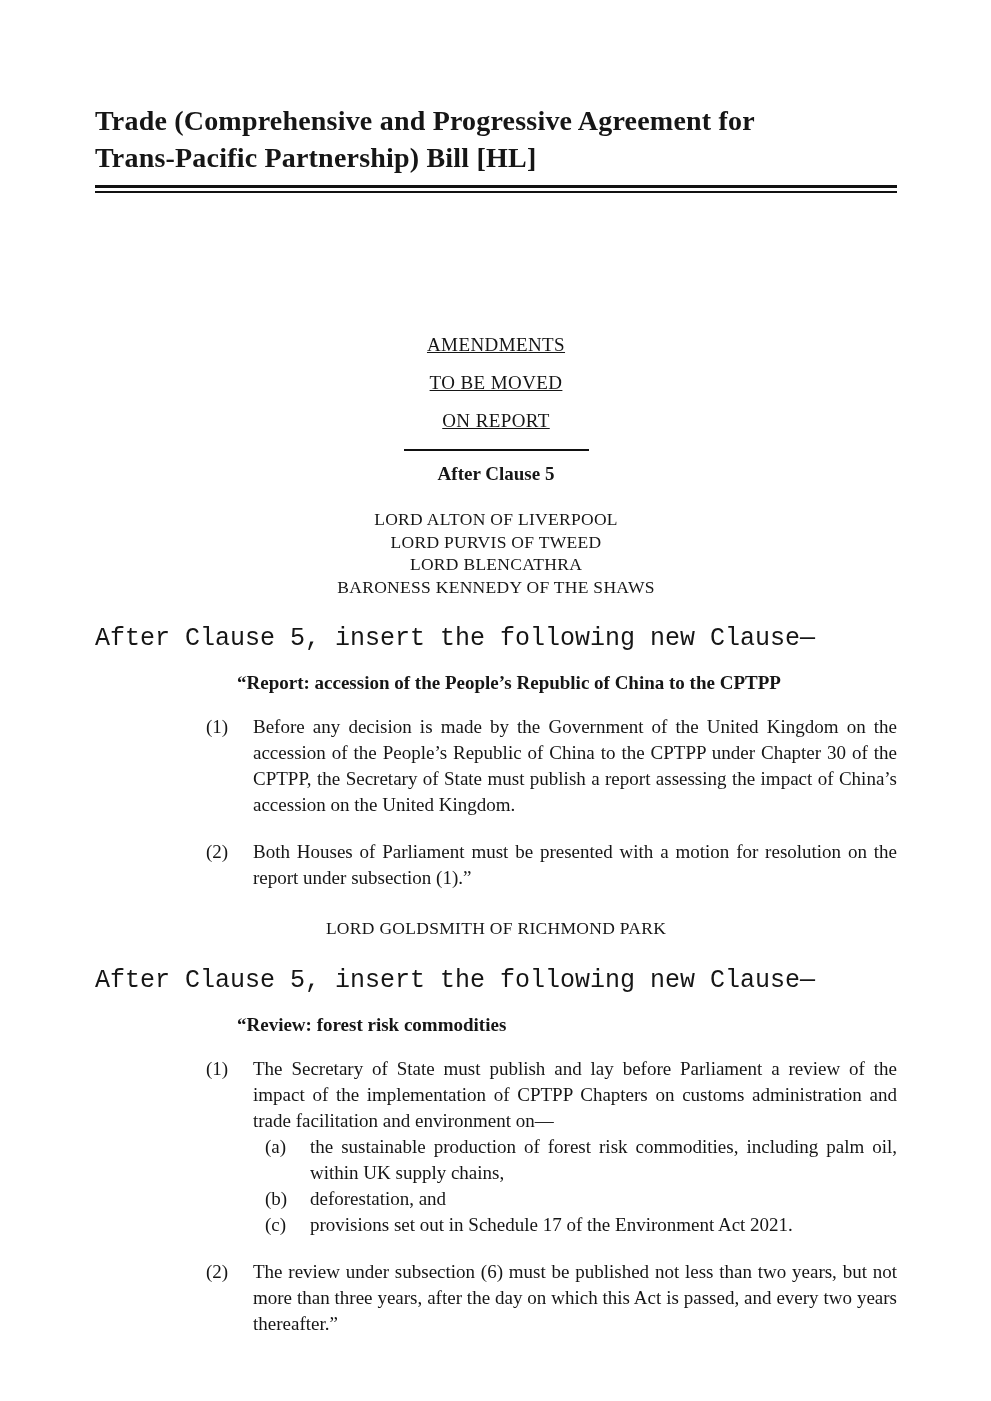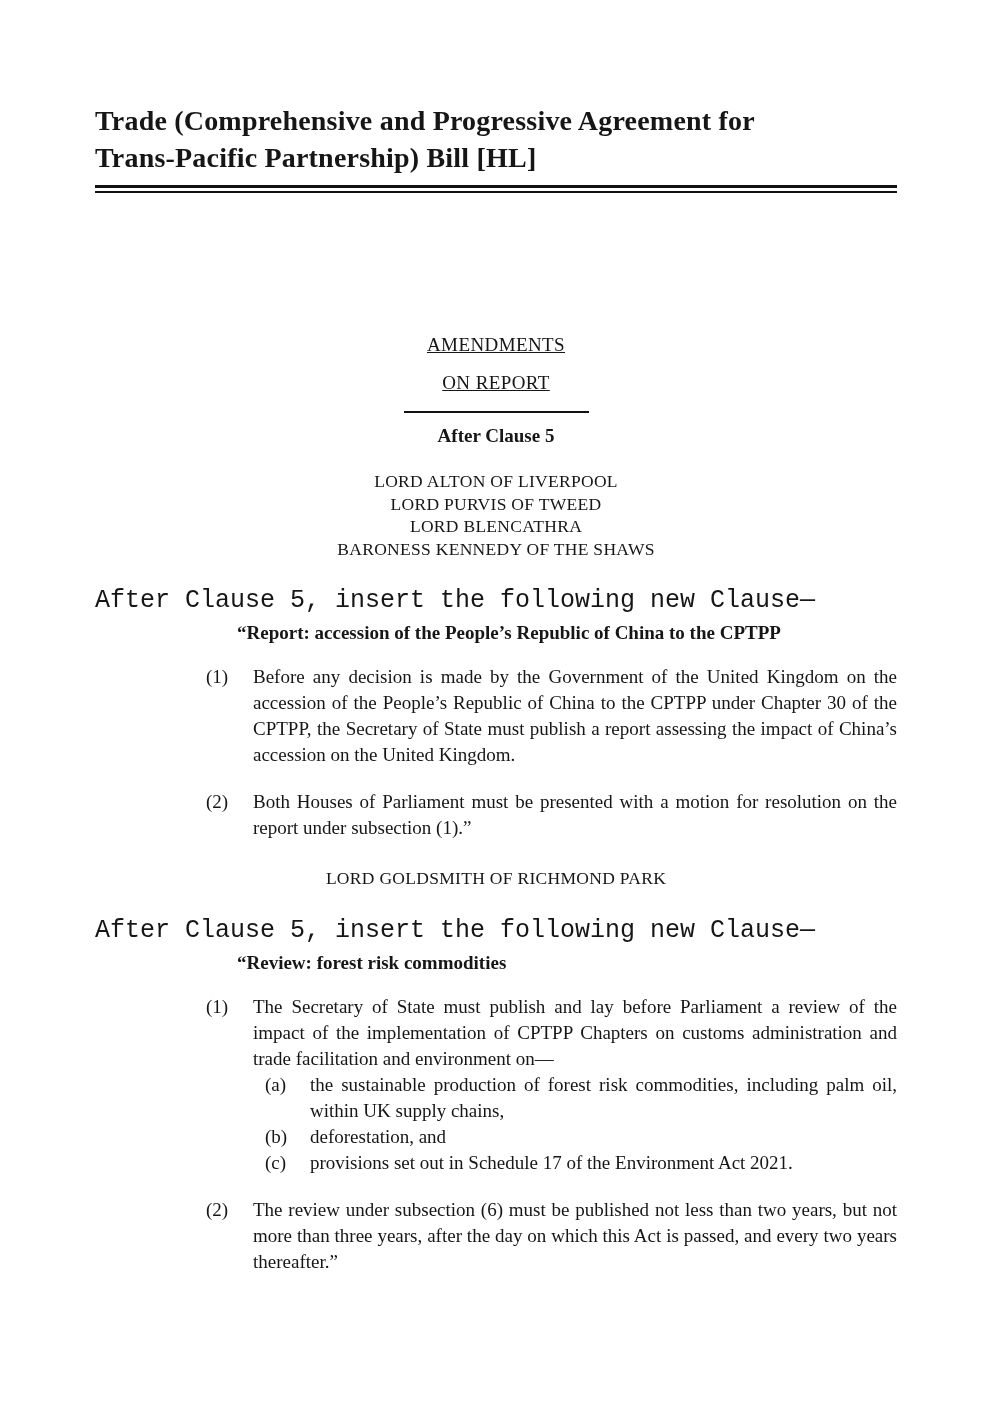--- a/index.html
+++ b/index.html
@@ -66,21 +66,21 @@
     letter-spacing: 0.3px;
   }
   .sponsor-line { display: block; }
   .instruction {
     margin-top: 31px;
     font-size: 25px;
     line-height: 19px;
     font-family: Liberation Mono, monospace;
   }
   .clause-title {
-    margin-top: 12px;
+    margin-top: 24px;
     margin-left: 142px;
     font-size: 19px;
     line-height: 21px;
     font-weight: 700;
   }
   .subsection {
     display: flex;
     margin-top: 21px;
     font-size: 19px;
     line-height: 26px;
@@ -140,20 +140,21 @@
 
     <div class="bill-title">
       <div>Trade (Comprehensive and Progressive Agreement for</div>
       <div>Trans-Pacific Partnership) Bill [HL]</div>
     </div>
 
     <div class="double-rule"></div>
 
     <div class="amend-head">
       <span class="head-line">AMENDMENTS</span>
+      <span class="head-line">TO BE MOVED</span>
       <span class="head-line">ON REPORT</span>
     </div>
 
     <div class="head-rule"></div>
 
     <div class="after-clause">After Clause 5</div>
 
     <div class="sponsors">
       <span class="sponsor-line">LORD ALTON OF LIVERPOOL</span>
       <span class="sponsor-line">LORD PURVIS OF TWEED</span>

